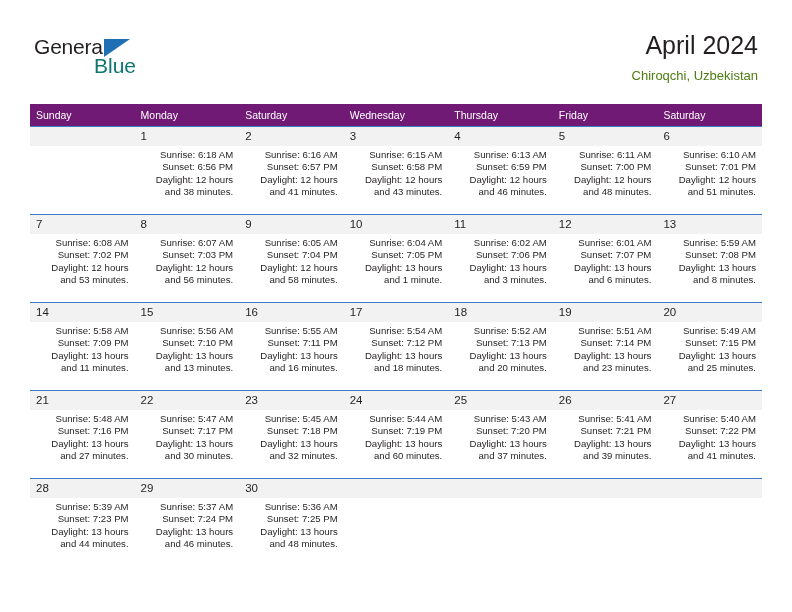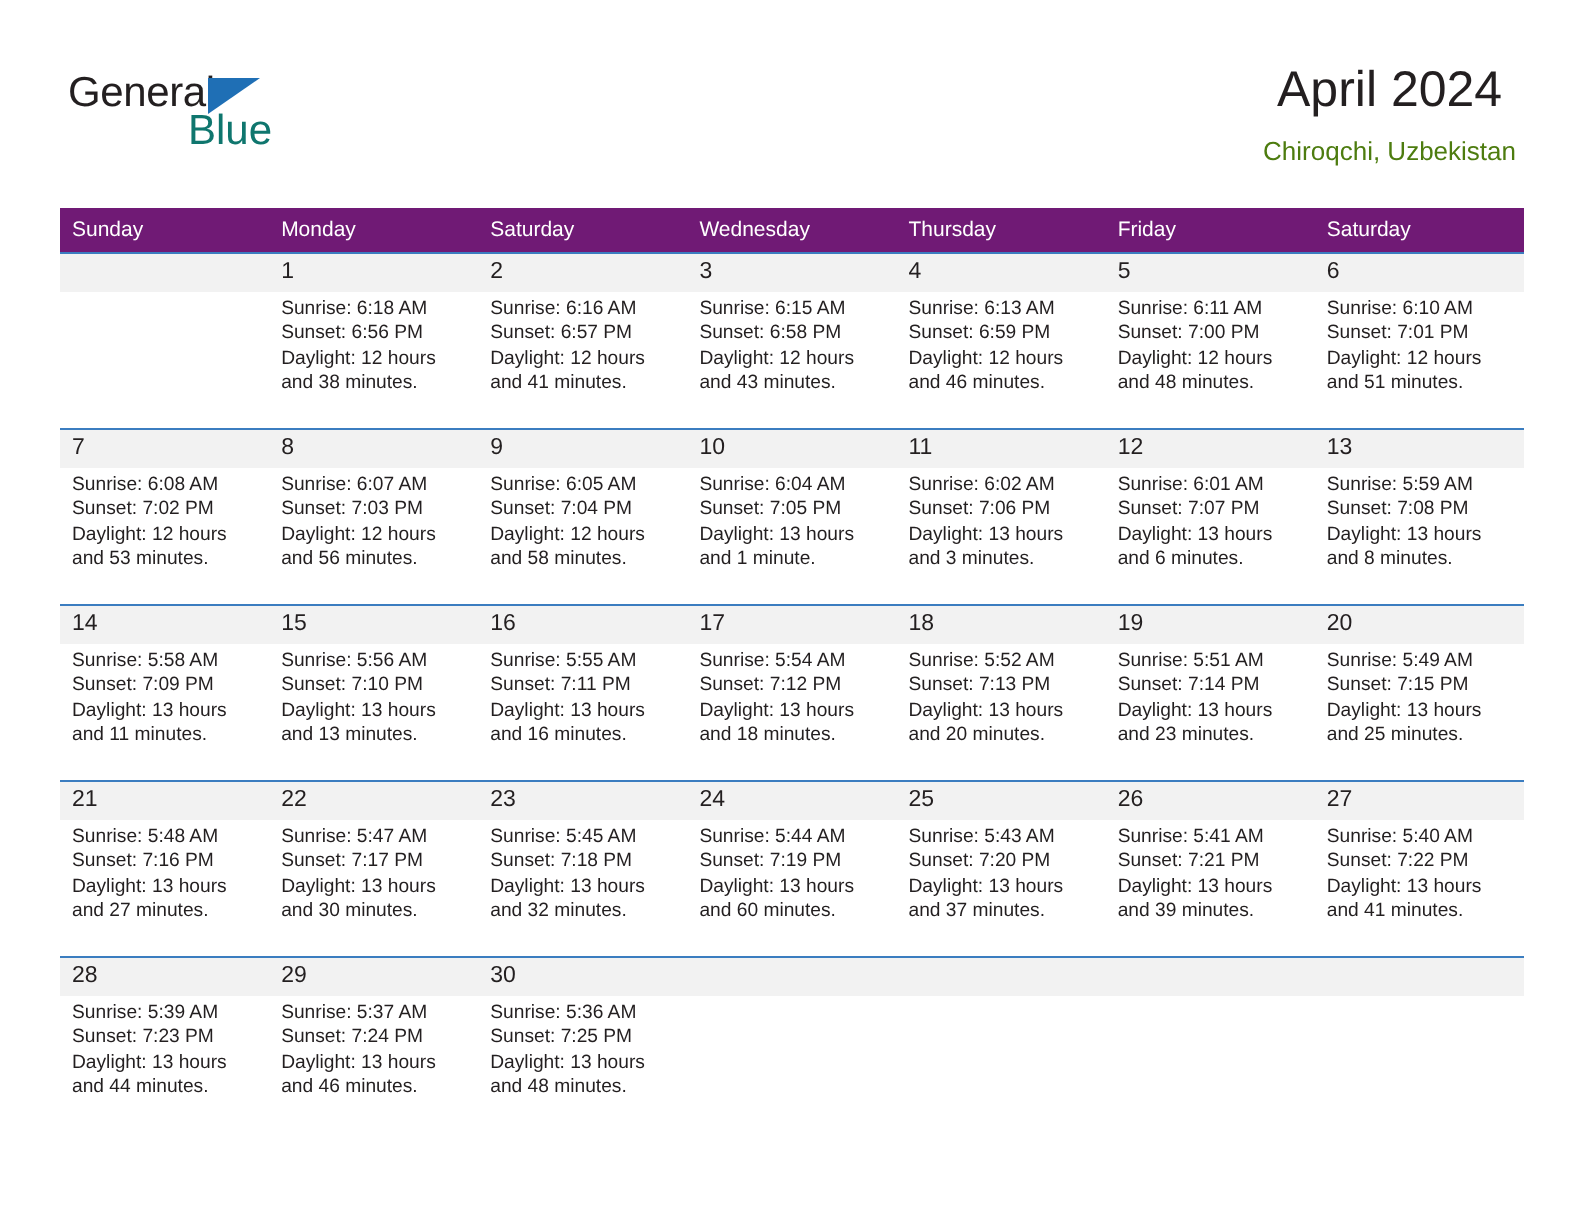--- a/index.html
+++ b/index.html
@@ -65,21 +65,21 @@
     font-size: 21px;
     color: #0f766e;
     line-height: 22px;
     text-align: right;
   }
 
   .title-block {
     position: absolute;
     right: 34px;
     top: 30px;
-    text-align: center;
+    text-align: right;
   }
   .cal-title {
     font-size: 25px;
     color: #231f20;
     line-height: 30px;
     white-space: nowrap;
   }
   .cal-subtitle {
     margin-top: 8px;
     font-size: 13px;
@@ -137,20 +137,21 @@
   }
   .daynum.empty {
     color: transparent;
   }
 
   .details {
     padding: 3px 6px 0 6px;
     font-size: 9.6px;
     line-height: 12.3px;
     color: #231f20;
+    text-align: right;
   }
   .details div {
     white-space: nowrap;
   }
 
   td.blank .daynum {
     background: #f2f2f2;
   }
 </style>
 </head>

